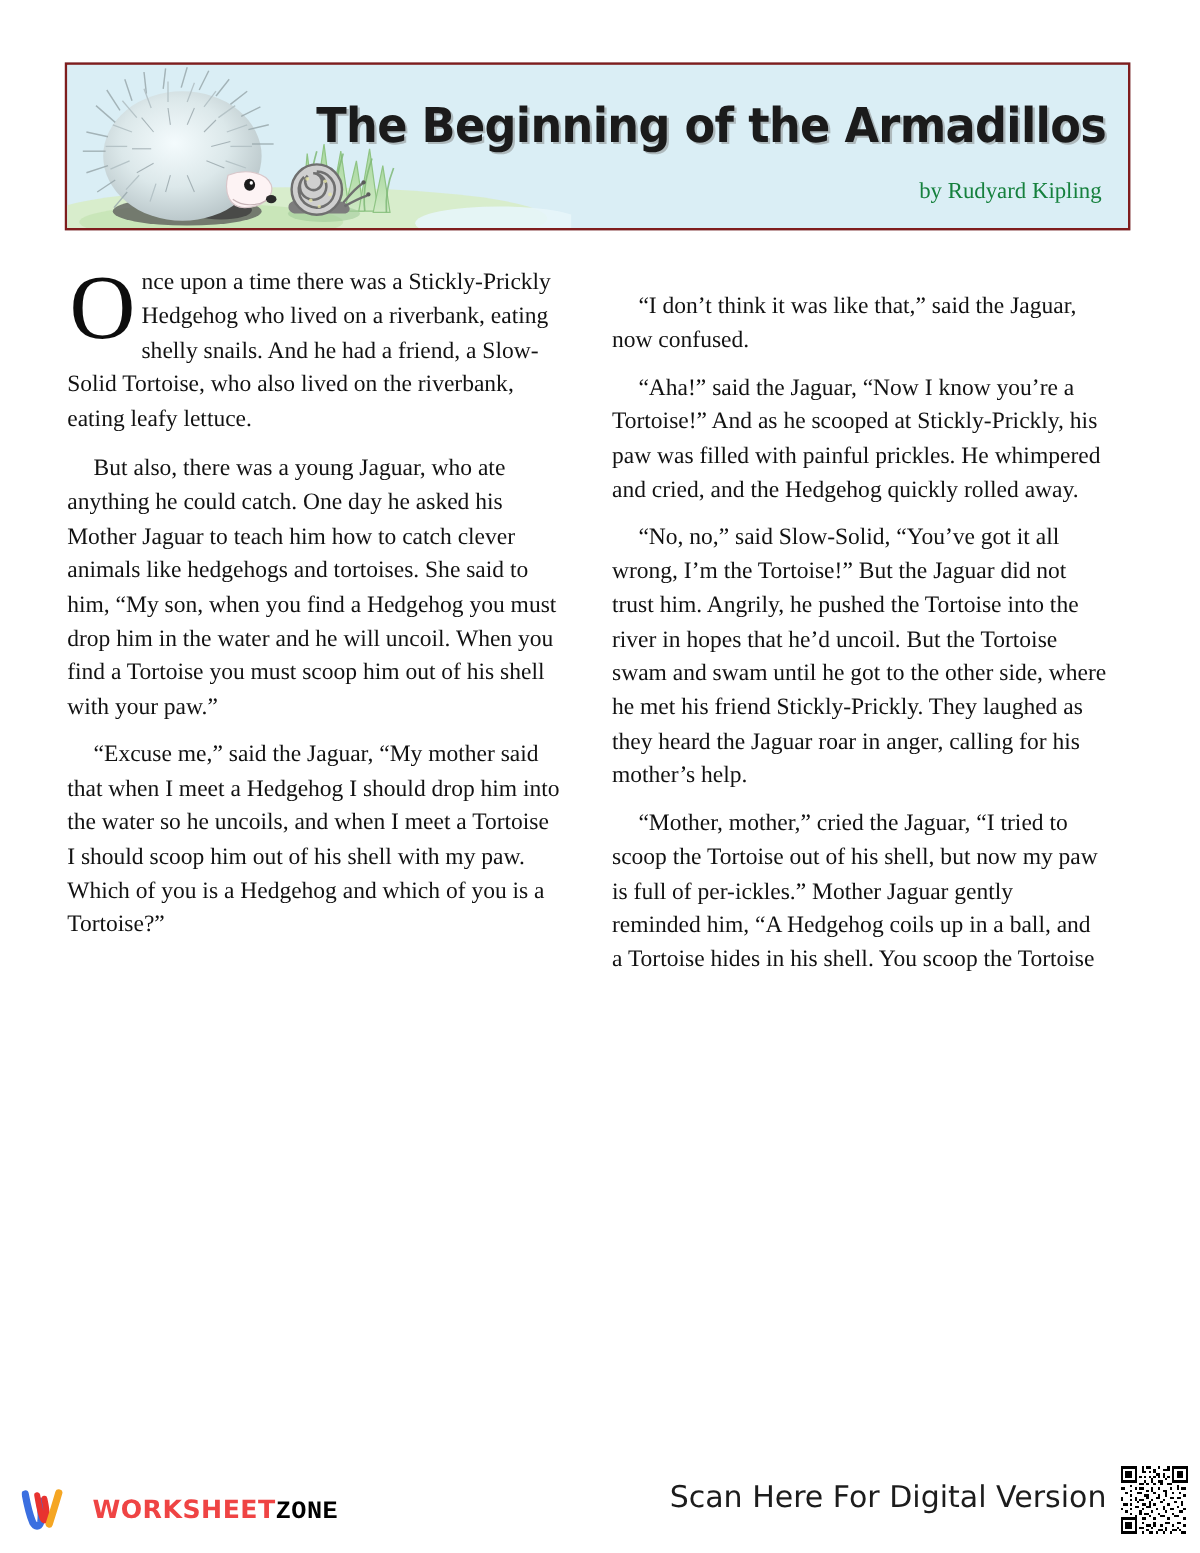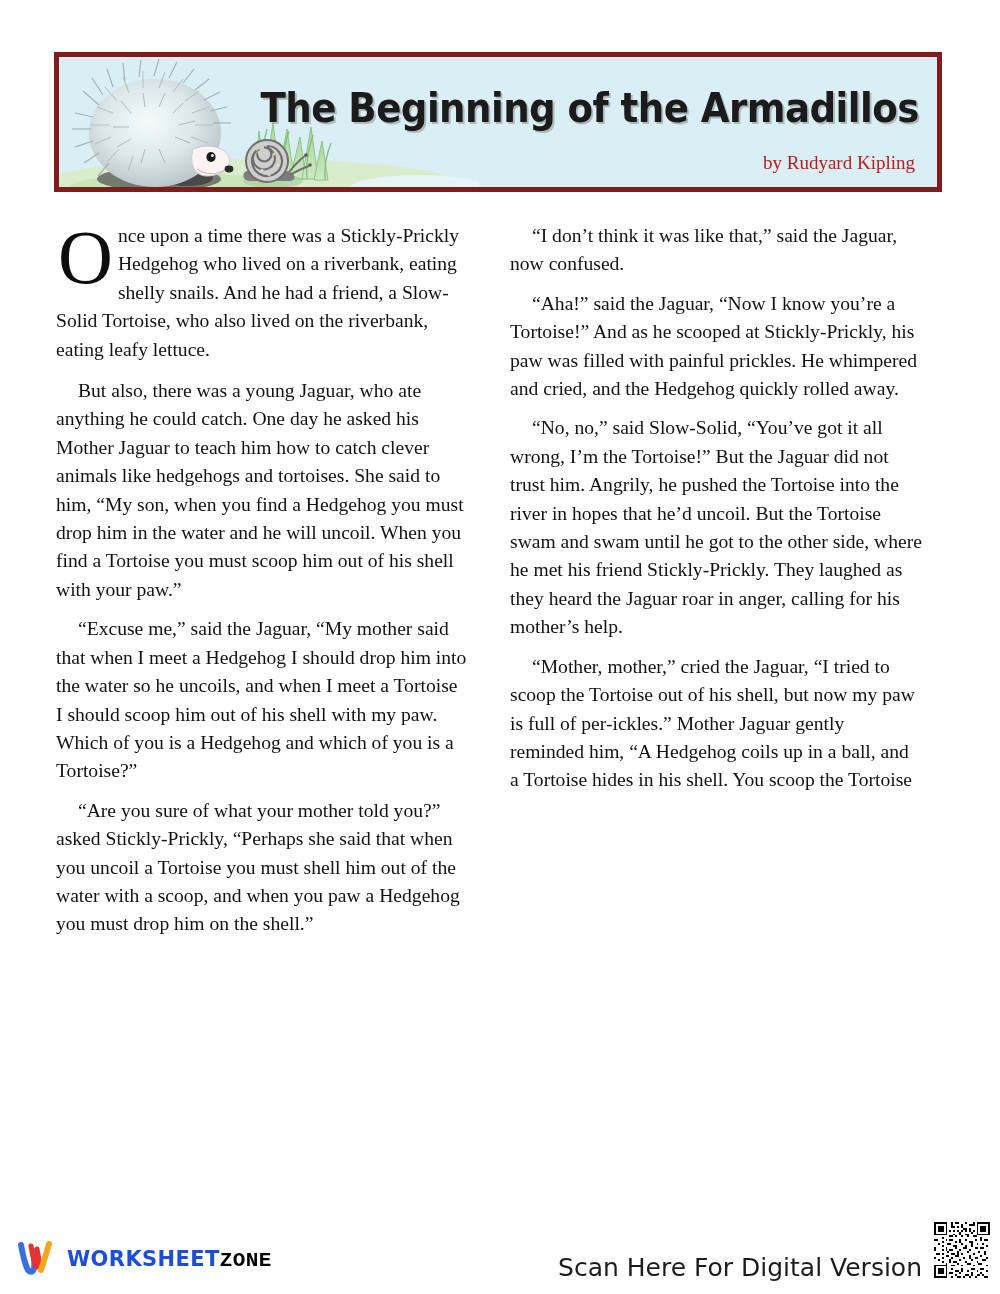--- a/index.html
+++ b/index.html
@@ -16,21 +16,21 @@
     overflow: hidden;
   }
 
   
   #header-banner {
     position: absolute;
     left: 54px;
     top: 52px;
     width: 888px;
     height: 140px;
-    border: 5px solid #7f1d1d;
+    border: 2px solid #7f1d1d;
     background: #daeef5;
     overflow: hidden;
     box-sizing: border-box;
   }
   #header-illustration {
     position: absolute;
     left: 0;
     top: 0;
     width: 420px;
     height: 136px;
@@ -50,21 +50,21 @@
     white-space: nowrap;
     transform: scaleX(0.93);
     transform-origin: right center;
   }
   #header-byline {
     position: absolute;
     right: 22px;
     top: 95px;
     font-family: "Liberation Serif", serif;
     font-size: 19px;
-    color: #b91c1c;
+    color: #15803d;
     white-space: nowrap;
   }
 
   
   #story-columns {
     position: absolute;
     left: 56px;
     top: 222px;
     width: 886px;
     height: 950px;
@@ -72,21 +72,21 @@
   .story-column {
     position: absolute;
     top: 0;
     width: 412px;
     font-size: 19.6px;
     line-height: 28.4px;
     text-align: left;
     color: #121212;
   }
   #column-left  { left: 0; }
-  #column-right { left: 454px; }
+  #column-right { left: 454px; margin-top: 20px; }
 
   .story-paragraph {
     margin: 0 0 11px 0;
     text-indent: 22px;
   }
 
   
   #paragraph-first {
     text-indent: 0;
     margin-bottom: 13px;
@@ -117,27 +117,27 @@
     align-items: center;
     gap: 9px;
   }
   #brand-wordmark {
     font-family: "DejaVu Sans", sans-serif;
     font-weight: 700;
     font-size: 21px;
     letter-spacing: 0.4px;
     white-space: nowrap;
   }
-  .wm-worksheet { color: #1d4ed8; }
+  .wm-worksheet { color: #ef4444; margin-left: 10px; }
   .wm-zone { color: #000000; font-family: Liberation Mono, monospace; }
 
   #scan-text {
     position: absolute;
     right: 78px;
-    bottom: 12px;
+    bottom: 32px;
     font-family: "DejaVu Sans", sans-serif;
     font-size: 25px;
     color: #1c1c1c;
     white-space: nowrap;
     margin-left: 46px;
   }
   #qr-code {
     position: absolute;
     right: 6px;
     bottom: 12px;
@@ -269,21 +269,20 @@
   <div id="header-title">The Beginning of the Armadillos</div>
   <div id="header-byline">by Rudyard Kipling</div>
 </div>
 
 <div id="story-columns">
 
   <div class="story-column" id="column-left">
     <p class="story-paragraph" id="paragraph-first"><span class="dropcap">O</span><span>nce upon a time there was a Stickly-Prickly Hedgehog who lived on a riverbank, eating shelly snails. And he had a friend, a Slow-Solid Tortoise, who also lived on the riverbank, eating leafy lettuce.</span></p>
     <p class="story-paragraph">But also, there was a young Jaguar, who ate anything he could catch. One day he asked his Mother Jaguar to teach him how to catch clever animals like hedgehogs and tortoises. She said to him, “My son, when you find a Hedgehog you must drop him in the water and he will uncoil. When you find a Tortoise you must scoop him out of his shell with your paw.”</p>
     <p class="story-paragraph">“Excuse me,” said the Jaguar, “My mother said that when I meet a Hedgehog I should drop him into the water so he uncoils, and when I meet a Tortoise I should scoop him out of his shell with my paw. Which of you is a Hedgehog and which of you is a Tortoise?”</p>
-    <p class="story-paragraph">“Are you sure of what your mother told you?” asked Stickly-Prickly, “Perhaps she said that when you uncoil a Tortoise you must shell him out of the water with a scoop, and when you paw a Hedgehog you must drop him on the shell.”</p>
   </div>
 
   <div class="story-column" id="column-right">
     <p class="story-paragraph">“I don’t think it was like that,” said the Jaguar, now confused.</p>
     <p class="story-paragraph">“Aha!” said the Jaguar, “Now I know you’re a Tortoise!” And as he scooped at Stickly-Prickly, his paw was filled with painful prickles. He whimpered and cried, and the Hedgehog quickly rolled away.</p>
     <p class="story-paragraph">“No, no,” said Slow-Solid, “You’ve got it all wrong, I’m the Tortoise!” But the Jaguar did not trust him. Angrily, he pushed the Tortoise into the river in hopes that he’d uncoil. But the Tortoise swam and swam until he got to the other side, where he met his friend Stickly-Prickly. They laughed as they heard the Jaguar roar in anger, calling for his mother’s help.</p>
     <p class="story-paragraph">“Mother, mother,” cried the Jaguar, “I tried to scoop the Tortoise out of his shell, but now my paw is full of per-ickles.” Mother Jaguar gently reminded him, “A Hedgehog coils up in a ball, and a Tortoise hides in his shell. You scoop the Tortoise</p>
   </div>
 </div>
 

